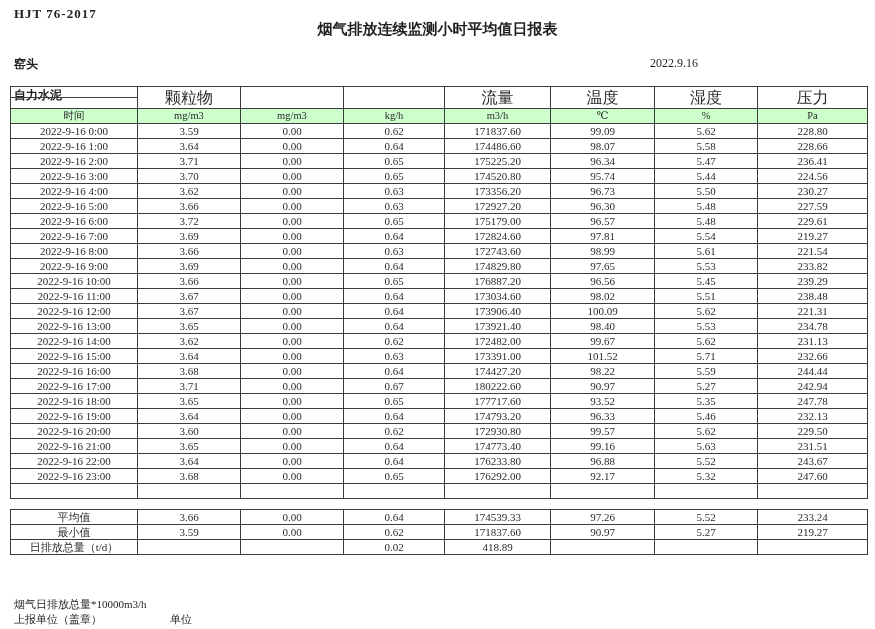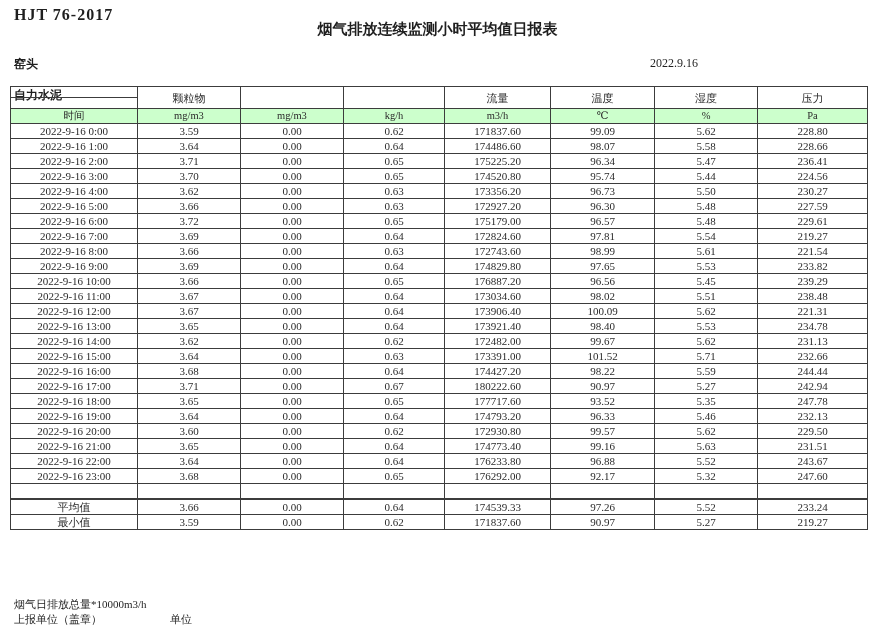--- a/index.html
+++ b/index.html
@@ -2,34 +2,34 @@
 <html><head>
 <meta charset="utf-8">
 <style>
   html,body{margin:0;padding:0;}
   body{
     width:875px;height:629px;position:relative;background:#ffffff;
     font-family:"Liberation Serif","DejaVu Serif",serif;
     color:#1f1f1f;overflow:hidden;
   }
   .abs{position:absolute;}
-  #standard{left:14px;top:6px;font-weight:bold;font-size:16px;letter-spacing:1px;}
+  #standard{left:14px;top:6px;font-weight:bold;font-size:13px;letter-spacing:1px;}
   #title{left:0;top:20px;width:100%;text-align:center;font-weight:bold;font-size:15px;
          font-family:"Liberation Sans","DejaVu Sans",sans-serif;}
   #company{left:14px;top:39px;font-weight:bold;font-size:12px;margin-top:48px;}
   #location{left:14px;top:56px;font-weight:bold;font-size:12px;}
   #date{left:650px;top:56px;font-size:12px;}
   #table-wrap{left:10px;top:86px;width:857px;}
   table{border-collapse:collapse;table-layout:fixed;width:857px;font-size:11px;color:#2b2b2b;}
   td{border:1px solid #3c3c3c;height:14px;line-height:14px;padding:0;
      text-align:center;vertical-align:middle;white-space:nowrap;overflow:hidden;}
   tr.hsplit td{height:10px;line-height:10px;}
-  td.ghead{font-size:11px;}
+  td.ghead{font-size:16px;}
   tr.unit-row td{background:#ccffcc;height:14px;font-size:10.5px;}
-  #summary-table{}
+  #summary-table{margin-top:10px;}
   #footer-note{left:14px;top:597px;font-size:11px;}
   #footer-report{left:14px;top:612px;font-size:11px;}
   #footer-unit{left:170px;top:612px;font-size:11px;}
 </style>
 </head>
 <body>
 
 <div class="abs" id="standard">HJT  76-2017</div>
 <div class="abs" id="title">烟气排放连续监测小时平均值日报表</div>
 <div class="abs" id="company">自力水泥</div>
@@ -355,20 +355,30 @@
         <tr>
           <td>最小值</td>
           <td>3.59</td>
           <td>0.00</td>
           <td>0.62</td>
           <td>171837.60</td>
           <td>90.97</td>
           <td>5.27</td>
           <td>219.27</td>
         </tr>
+        <tr>
+          <td>日排放总量（t/d）</td>
+          <td></td>
+          <td></td>
+          <td>0.02</td>
+          <td>418.89</td>
+          <td></td>
+          <td></td>
+          <td></td>
+        </tr>
       </tbody>
   </table>
 
 </div>
 
 <div class="abs" id="footer-note">烟气日排放总量*10000m3/h</div>
 <div class="abs" id="footer-report">上报单位（盖章）</div>
 <div class="abs" id="footer-unit">单位</div>
 
 </body></html>

